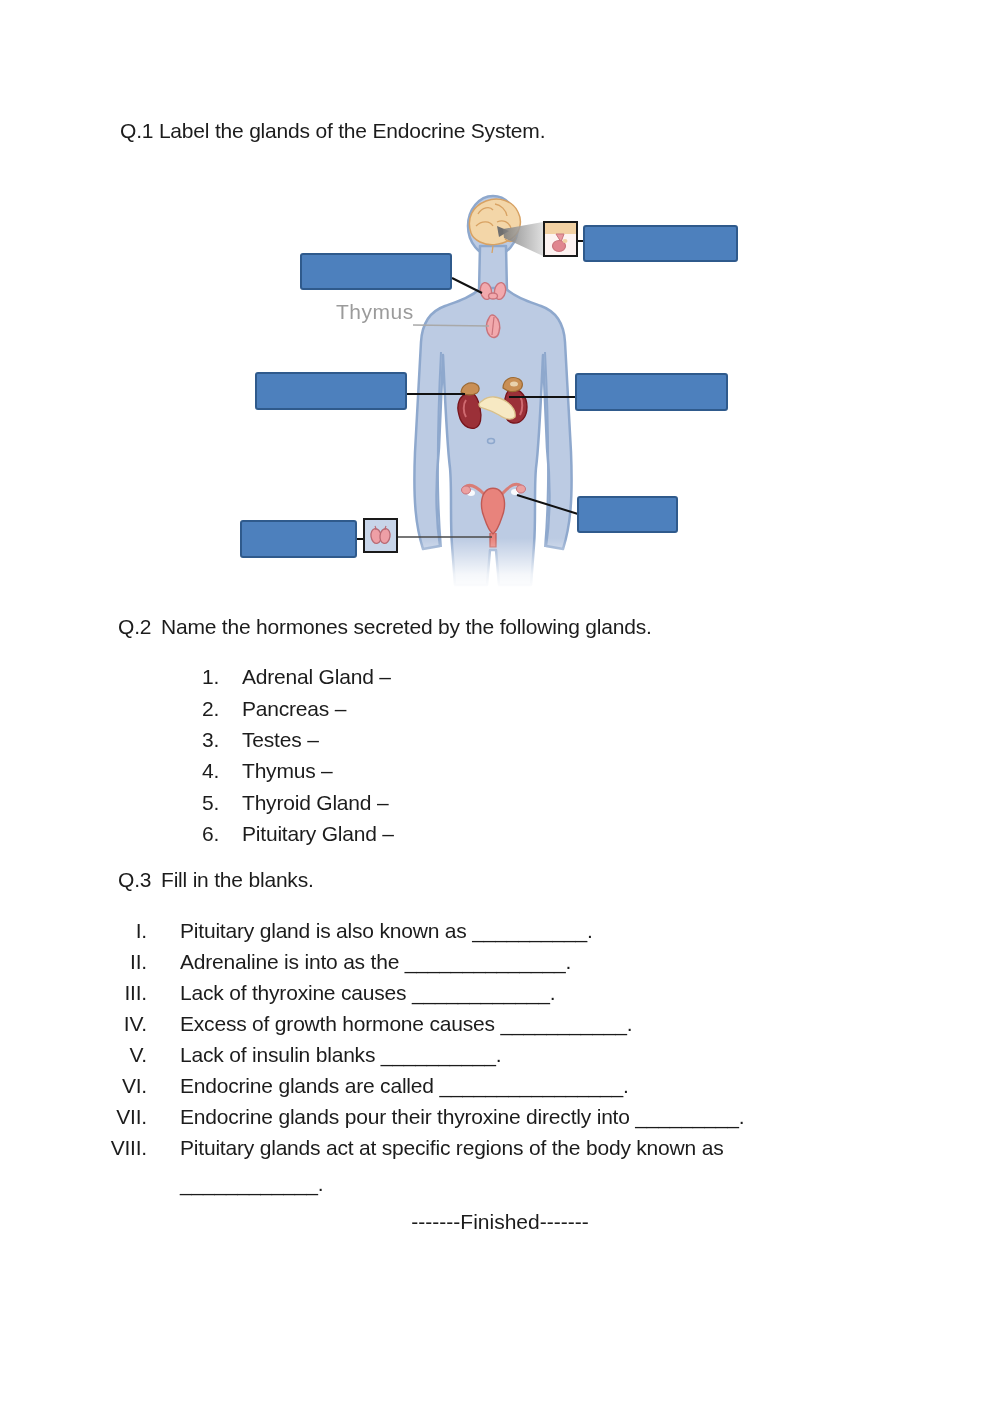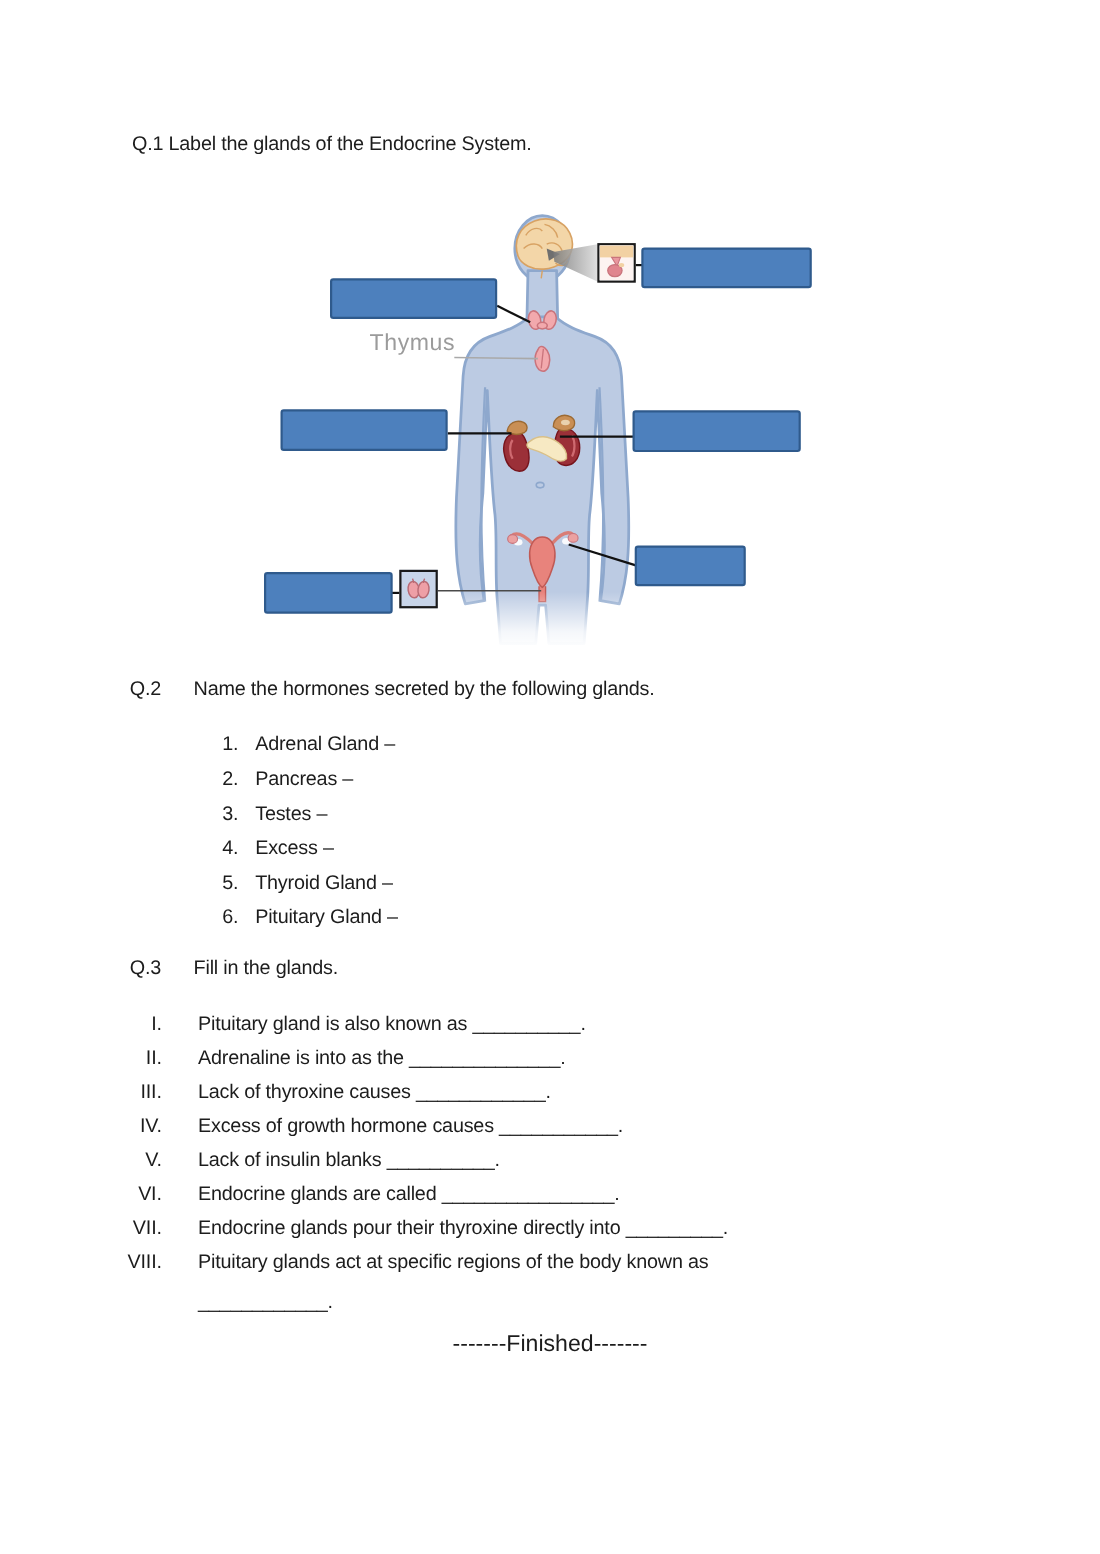--- a/index.html
+++ b/index.html
@@ -1,25 +1,25 @@
 <!DOCTYPE html>
 <html style="--text: #1c1c1c; --answer-box-fill: #4d80bd; --answer-box-border: #2f5a8c; --body-fill: #bccbe3; --body-outline: #8ea8cd; --thymus-label: #9b9b9b;"><head>
 <meta charset="utf-8">
 <style>
   html,body{margin:0;padding:0;background:#fff;}
   #page{
     position:relative;width:1000px;height:1413px;background:#fff;overflow:hidden;
     font-family:"Liberation Sans",sans-serif;color:var(--text,#1c1c1c);
   }
   .abs{position:absolute;}
-  .row{position:absolute;font-size:18px;line-height:27px;white-space:nowrap;letter-spacing:-0.2px;}
+  .row{position:absolute;font-size:21px;line-height:27px;white-space:nowrap;letter-spacing:-0.2px;}
   .q-label{position:absolute;left:118px;text-align:right;}
-  .q-prompt{position:absolute;left:161px;margin-left:15px;}
+  .q-prompt{position:absolute;left:161px;}
   .q2-num{position:absolute;left:202px;}
-  .q2-text{position:absolute;left:232px;}
+  .q2-text{position:absolute;left:242px;}
   .q3-num{position:absolute;left:95px;width:52px;text-align:right;}
   .q3-text{position:absolute;left:180px;}
   .finished{position:absolute;left:0;width:1000px;text-align:center;font-size:21px;}
   .answer-box{
     position:absolute;background:var(--answer-box-fill,#4d80bd);
     border:2px solid var(--answer-box-border,#2f5a8c);border-radius:3px;box-sizing:border-box;
   }
   .inset-box{position:absolute;border:2px solid #1a1a1a;box-sizing:border-box;overflow:hidden;}
   .thymus-label{position:absolute;left:336px;top:300px;font-size:21px;color:var(--thymus-label,#9b9b9b);letter-spacing:0.5px;}
   .body-shape{fill:var(--body-fill,#bccbe3);stroke:var(--body-outline,#8ea8cd);stroke-width:2.5;stroke-linejoin:round;}
@@ -171,34 +171,34 @@
   <div class="row" style="top:695px;left:0;width:1000px;">
     <span class="q2-num">2.</span>
     <span class="q2-text">Pancreas –</span>
   </div>
   <div class="row" style="top:726px;left:0;width:1000px;">
     <span class="q2-num">3.</span>
     <span class="q2-text">Testes –</span>
   </div>
   <div class="row" style="top:757px;left:0;width:1000px;">
     <span class="q2-num">4.</span>
-    <span class="q2-text">Excess –</span>
+    <span class="q2-text">Thymus –</span>
   </div>
   <div class="row" style="top:789px;left:0;width:1000px;">
     <span class="q2-num">5.</span>
     <span class="q2-text">Thyroid Gland –</span>
   </div>
   <div class="row" style="top:820px;left:0;width:1000px;">
     <span class="q2-num">6.</span>
     <span class="q2-text">Pituitary Gland –</span>
   </div>
 
   <div class="row" style="top:866px;left:0;width:1000px;">
     <span class="q-label">Q.3</span>
-    <span class="q-prompt">Fill in the glands.</span>
+    <span class="q-prompt">Fill in the blanks.</span>
   </div>
   <div class="row" style="top:917px;left:0;width:1000px;">
     <span class="q3-num">I.</span>
     <span class="q3-text">Pituitary gland is also known as __________.</span>
   </div>
   <div class="row" style="top:948px;left:0;width:1000px;">
     <span class="q3-num">II.</span>
     <span class="q3-text">Adrenaline is into as the ______________.</span>
   </div>
   <div class="row" style="top:979px;left:0;width:1000px;">

